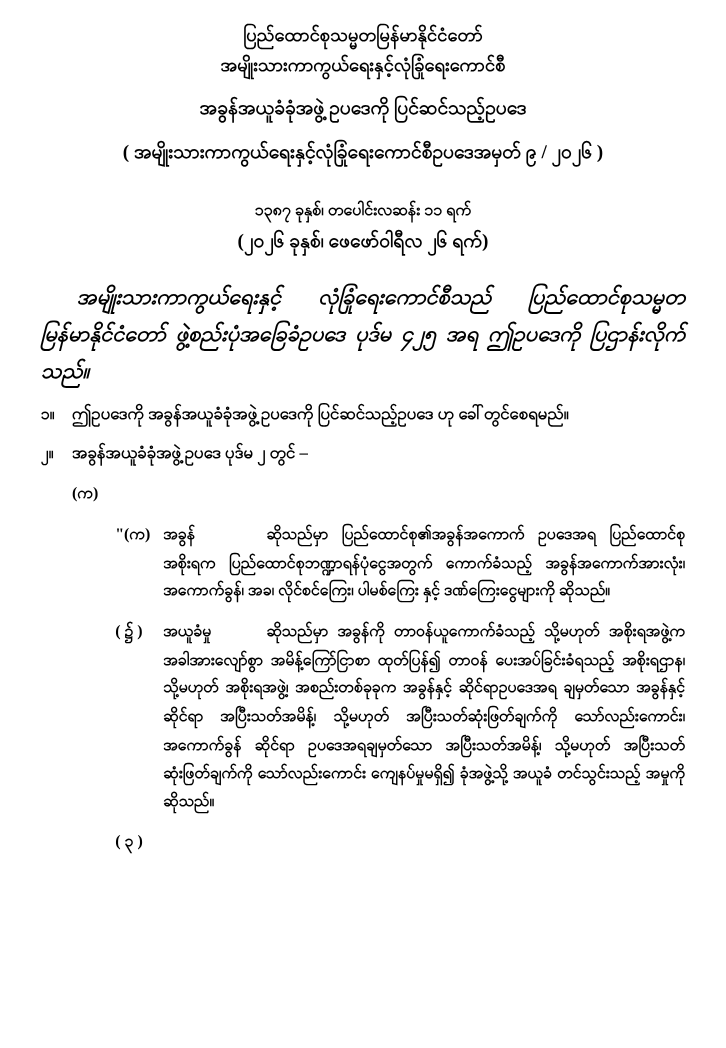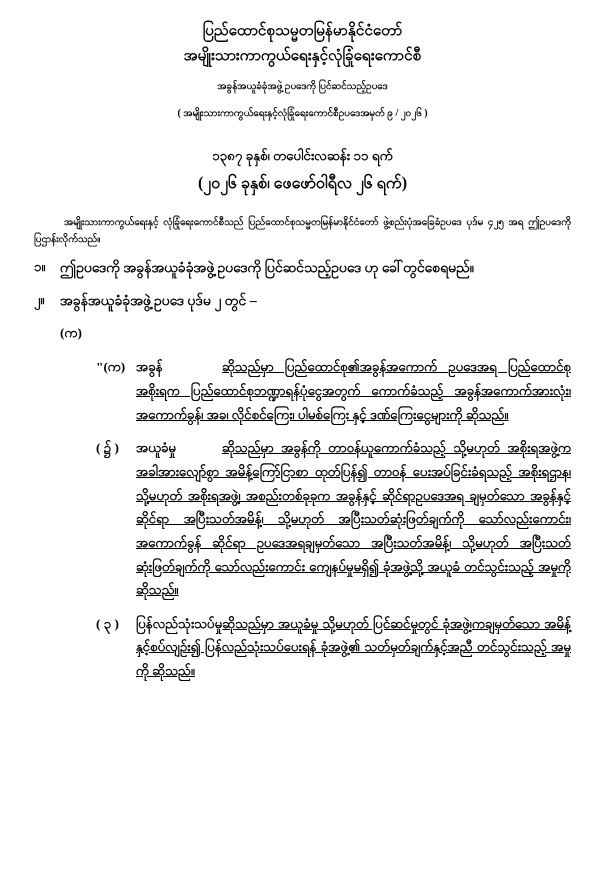--- a/index.html
+++ b/index.html
@@ -24,45 +24,46 @@
   .title-block {
     text-align: center;
   }
   .title-line {
     font-size: 15.2px;
     line-height: 1.62;
     font-weight: 700;
     letter-spacing: 0.1px;
   }
   .subtitle-line {
-    font-size: 10px;
+    font-size: 16px;
     line-height: 1.6;
     font-weight: 700;
     margin-top: 11px;
   }
   .date-line {
     font-size: 13.4px;
     line-height: 1.62;
     font-weight: 700;
     margin-top: 24px;
   }
   .date-line.second {
     margin-top: 3px;
     font-size: 16px;
   }
   .body-block {
     margin-top: 17px;
   }
   p.para {
-    font-size: 10px;
+    font-size: 18px;
     line-height: 1.72;
     margin: 0 0 0 0;
     text-align: justify;
     text-justify: inter-word;
     font-weight: 700;
+    font-style: italic;
   }
   .intro {
     text-indent: 30px;
   }
   .numbered {
     display: flex;
     align-items: flex-start;
     margin-top: 9px;
   }
   .numbered .num {
@@ -108,21 +109,20 @@
   .deflevel .mark {
     flex: 0 0 auto;
     width: 40px;
     font-size: 13.3px;
     font-weight: 700;
     line-height: 1.78;
     text-align: left;
   }
   .deflevel .defwrap {
     flex: 1 1 auto;
-    text-decoration: underline;
   }
   .deflevel .term {
     font-size: 13.3px;
     font-weight: 700;
     line-height: 1.78;
   }
   .deflevel .term-inline {
     display: inline-block;
     min-width: 86px;
   }
@@ -175,19 +175,16 @@
 
     <div class="deflevel">
       <div class="mark">( ၌ )</div>
       <div class="defwrap">
         <div class="txt"><span class="term term-inline">အယူခံမှု</span><span>ဆိုသည်မှာ အခွန်ကို တာဝန်ယူကောက်ခံသည့် သို့မဟုတ် အစိုးရအဖွဲ့က အခါအားလျော်စွာ အမိန့်ကြော်ငြာစာ ထုတ်ပြန်၍ တာဝန် ပေးအပ်ခြင်းခံရသည့် အစိုးရဌာန၊ သို့မဟုတ် အစိုးရအဖွဲ့၊ အစည်းတစ်ခုခုက အခွန်နှင့် ဆိုင်ရာဥပဒေအရ ချမှတ်သော အခွန်နှင့်ဆိုင်ရာ အပြီးသတ်အမိန့်၊ သို့မဟုတ် အပြီးသတ်ဆုံးဖြတ်ချက်ကို သော်လည်းကောင်း၊ အကောက်ခွန် ဆိုင်ရာ ဥပဒေအရချမှတ်သော အပြီးသတ်အမိန့်၊ သို့မဟုတ် အပြီးသတ် ဆုံးဖြတ်ချက်ကို သော်လည်းကောင်း ကျေနပ်မှုမရှိ၍ ခုံအဖွဲ့သို့ အယူခံ တင်သွင်းသည့် အမှုကိုဆိုသည်။</span></div>
       </div>
     </div>
 
     <div class="deflevel">
       <div class="mark">( ၃ )</div>
-      <div class="defwrap">
-        <div class="txt"><span class="term term-inline">ပြန်လည်သုံးသပ်မှု</span><span>ဆိုသည်မှာ အယူခံမှု သို့မဟုတ် ပြင်ဆင်မှုတွင် ခုံအဖွဲ့၊ကချမှတ်သော     အမိန့်နှင့်စပ်လျဉ်း၍    ပြန်လည်သုံးသပ်ပေးရန် ခုံအဖွဲ့၏ သတ်မှတ်ချက်နှင့်အညီ တင်သွင်းသည့် အမှုကို ဆိုသည်။</span></div>
-      </div>
     </div>
 
   </div>
 </div>
 
 </body></html>

